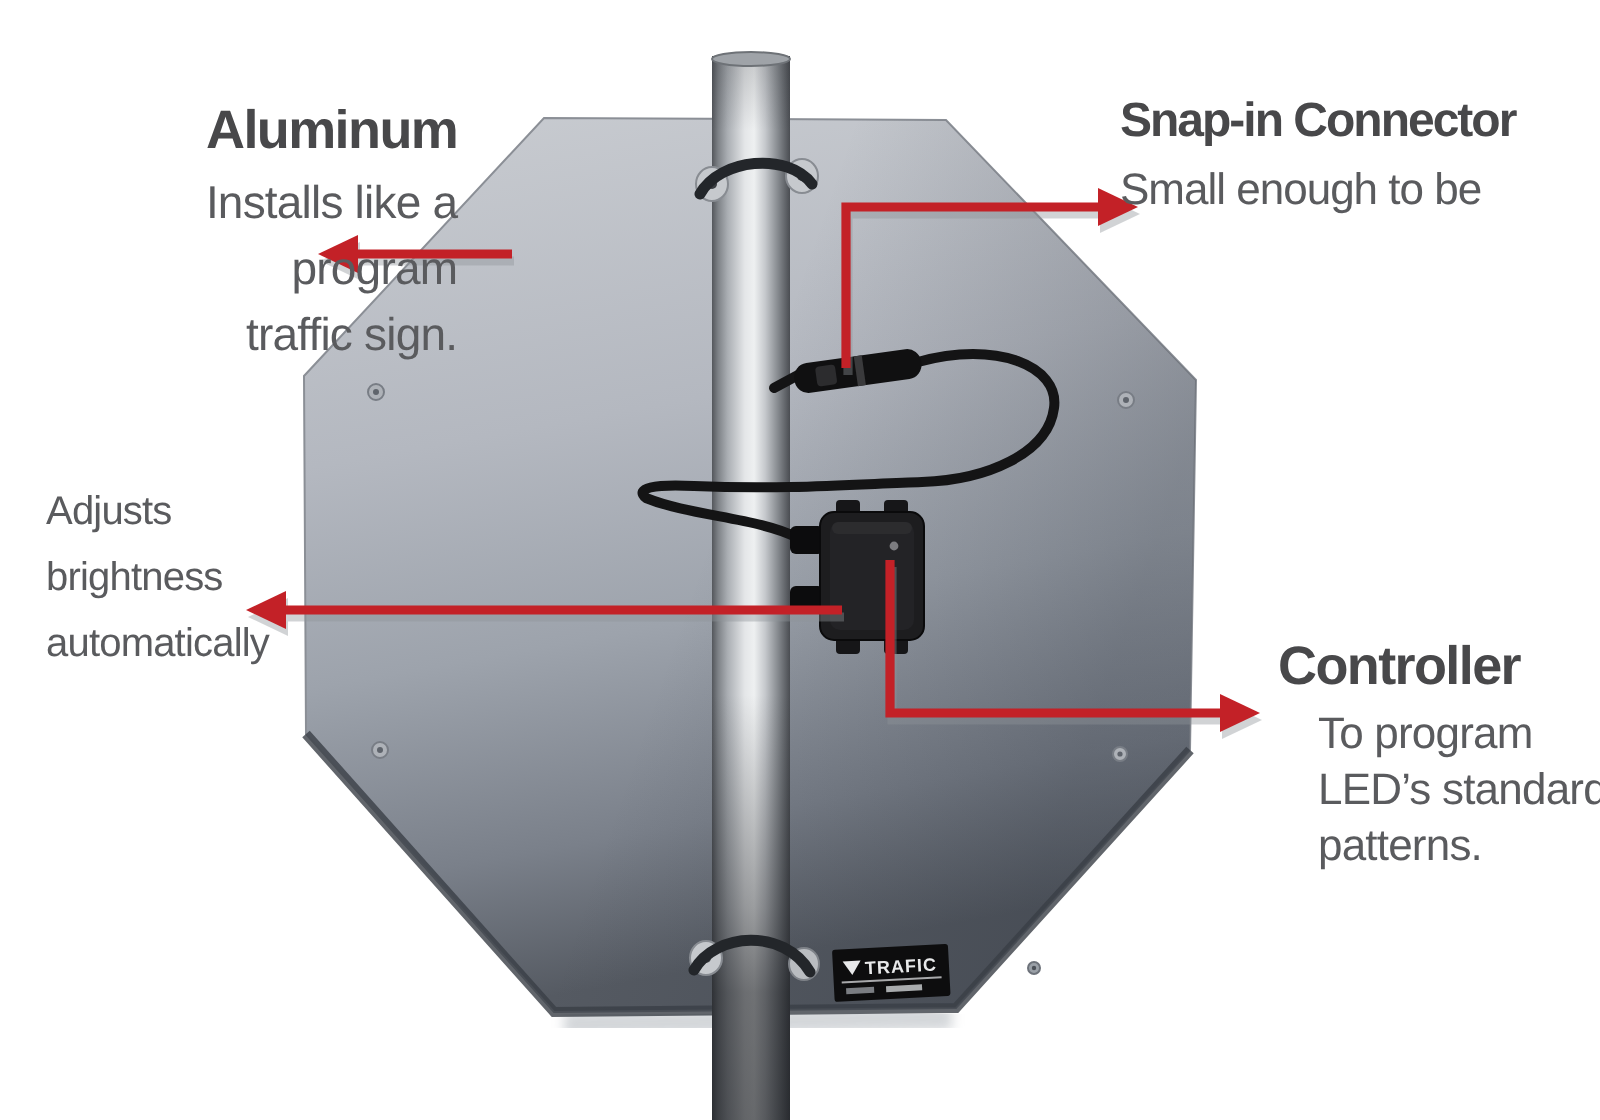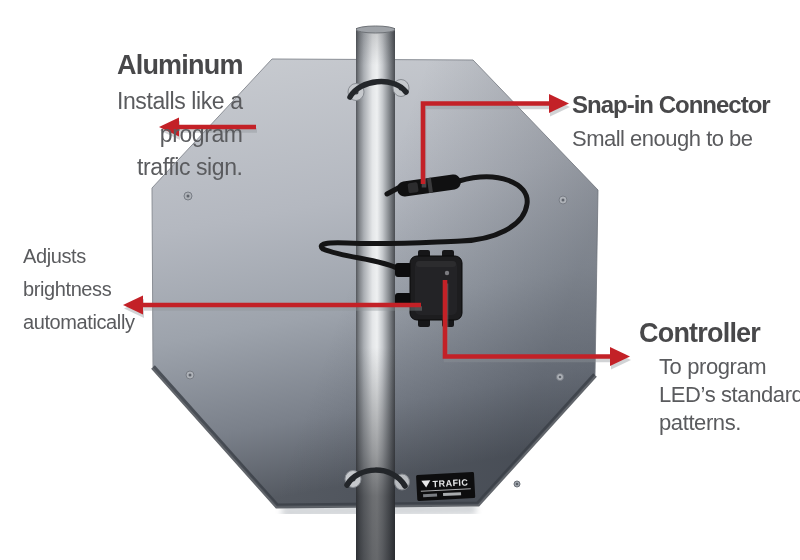--- a/index.html
+++ b/index.html
@@ -3,23 +3,23 @@
 <meta charset="utf-8">
 <style>
   html,body{margin:0;padding:0;background:#ffffff;}
   #stage{position:relative;width:800px;height:560px;overflow:hidden;background:#ffffff;
          font-family:"Liberation Sans","DejaVu Sans",sans-serif;}
   #scene{position:absolute;left:0;top:0;}
   .callout{position:absolute;}
   .callout .t{font-weight:bold;color:#48484a;line-height:28px;}
   .callout .l{color:#5a5b5e;}
   #co-aluminum{left:96px;top:51px;}
-  #co-aluminum .t{font-size:27px;letter-spacing:-0.8px;margin:0 0 6px 21px;}
+  #co-aluminum .t{font-size:27px;letter-spacing:-0.8px;margin:0 0 6px 7px;}
   #co-aluminum .l{font-size:23px;line-height:33px;letter-spacing:-0.4px;text-align:right;}
-  #co-snap{left:572px;top:47px;margin-top:44px;}
+  #co-snap{left:560px;top:47px;}
   #co-snap .t{font-size:24px;letter-spacing:-1px;margin:0 0 8px 0;white-space:nowrap;}
   #co-snap .l{font-size:22px;line-height:24px;letter-spacing:-0.5px;white-space:nowrap;}
   #co-photocell{left:23px;top:240px;}
   #co-photocell .t{font-size:27px;letter-spacing:-0.8px;margin:0 0 7px 0;}
   #co-photocell .l{font-size:20px;line-height:33px;letter-spacing:-0.4px;}
   #co-controller{left:639px;top:319px;}
   #co-controller .t{font-size:27px;letter-spacing:-0.8px;margin:0 0 6px 0;}
   #co-controller .l{font-size:22px;line-height:28px;letter-spacing:-0.4px;white-space:nowrap;margin-left:20px;}
 </style>
 </head>

